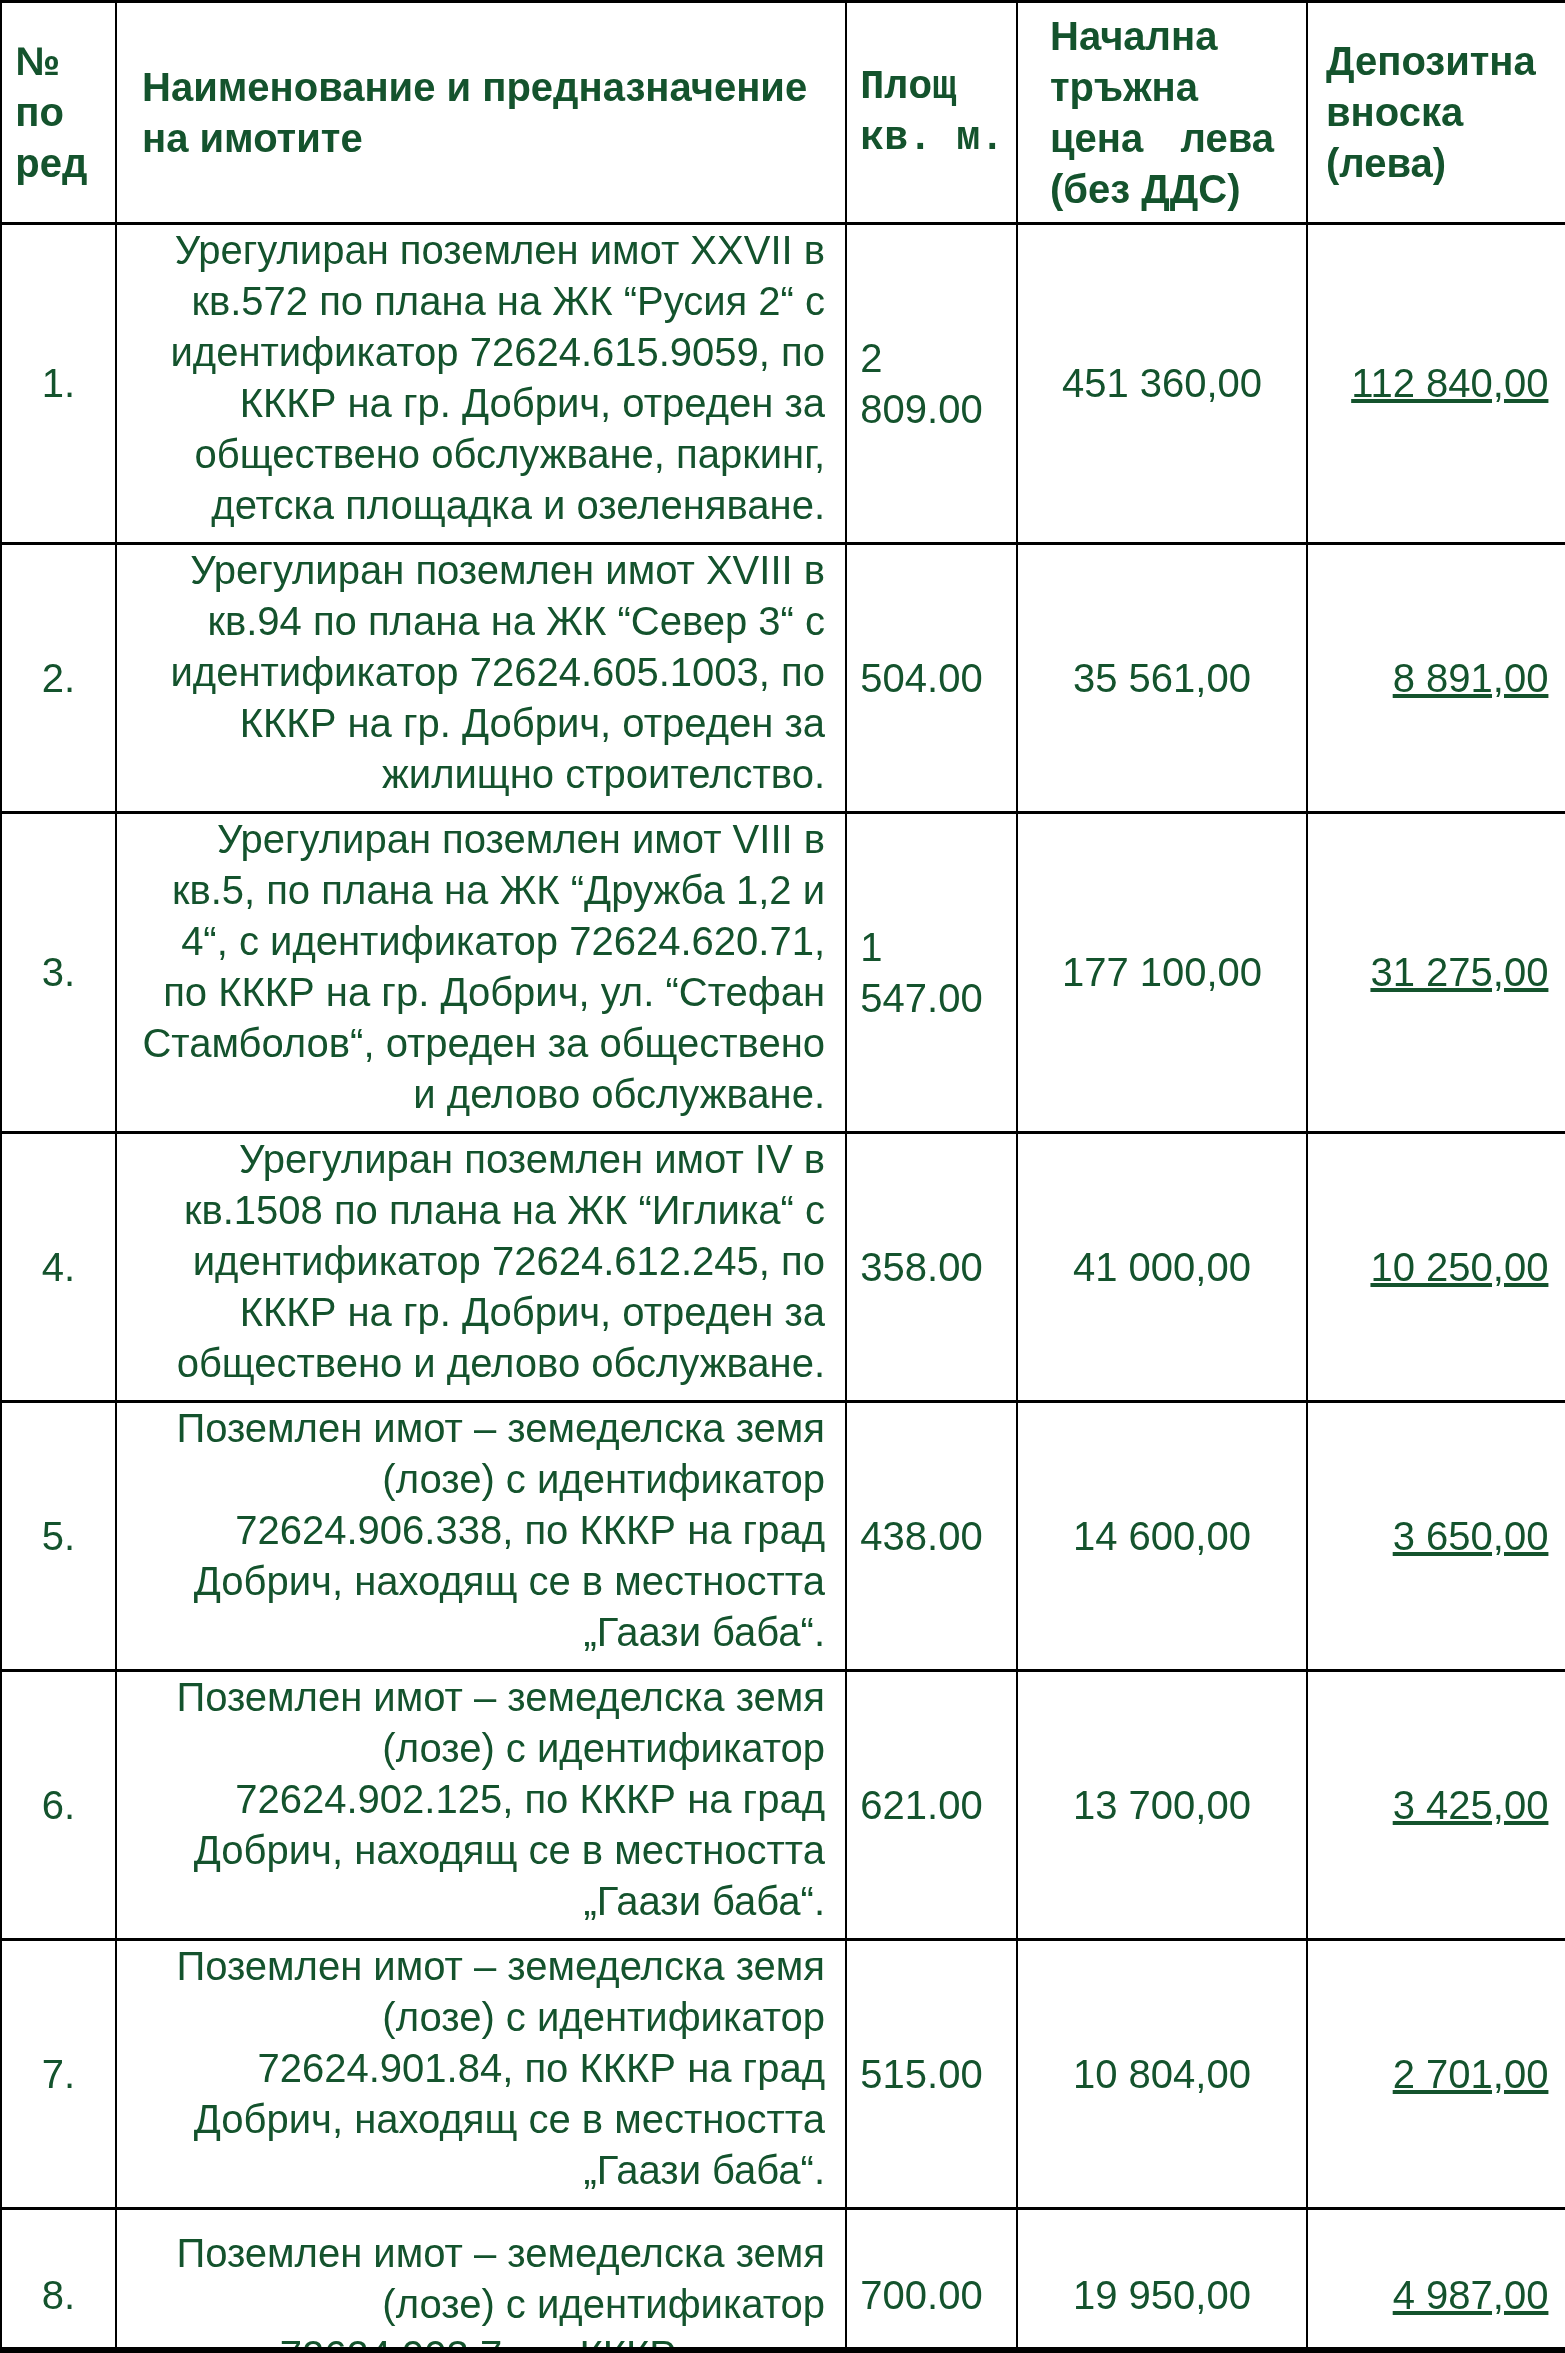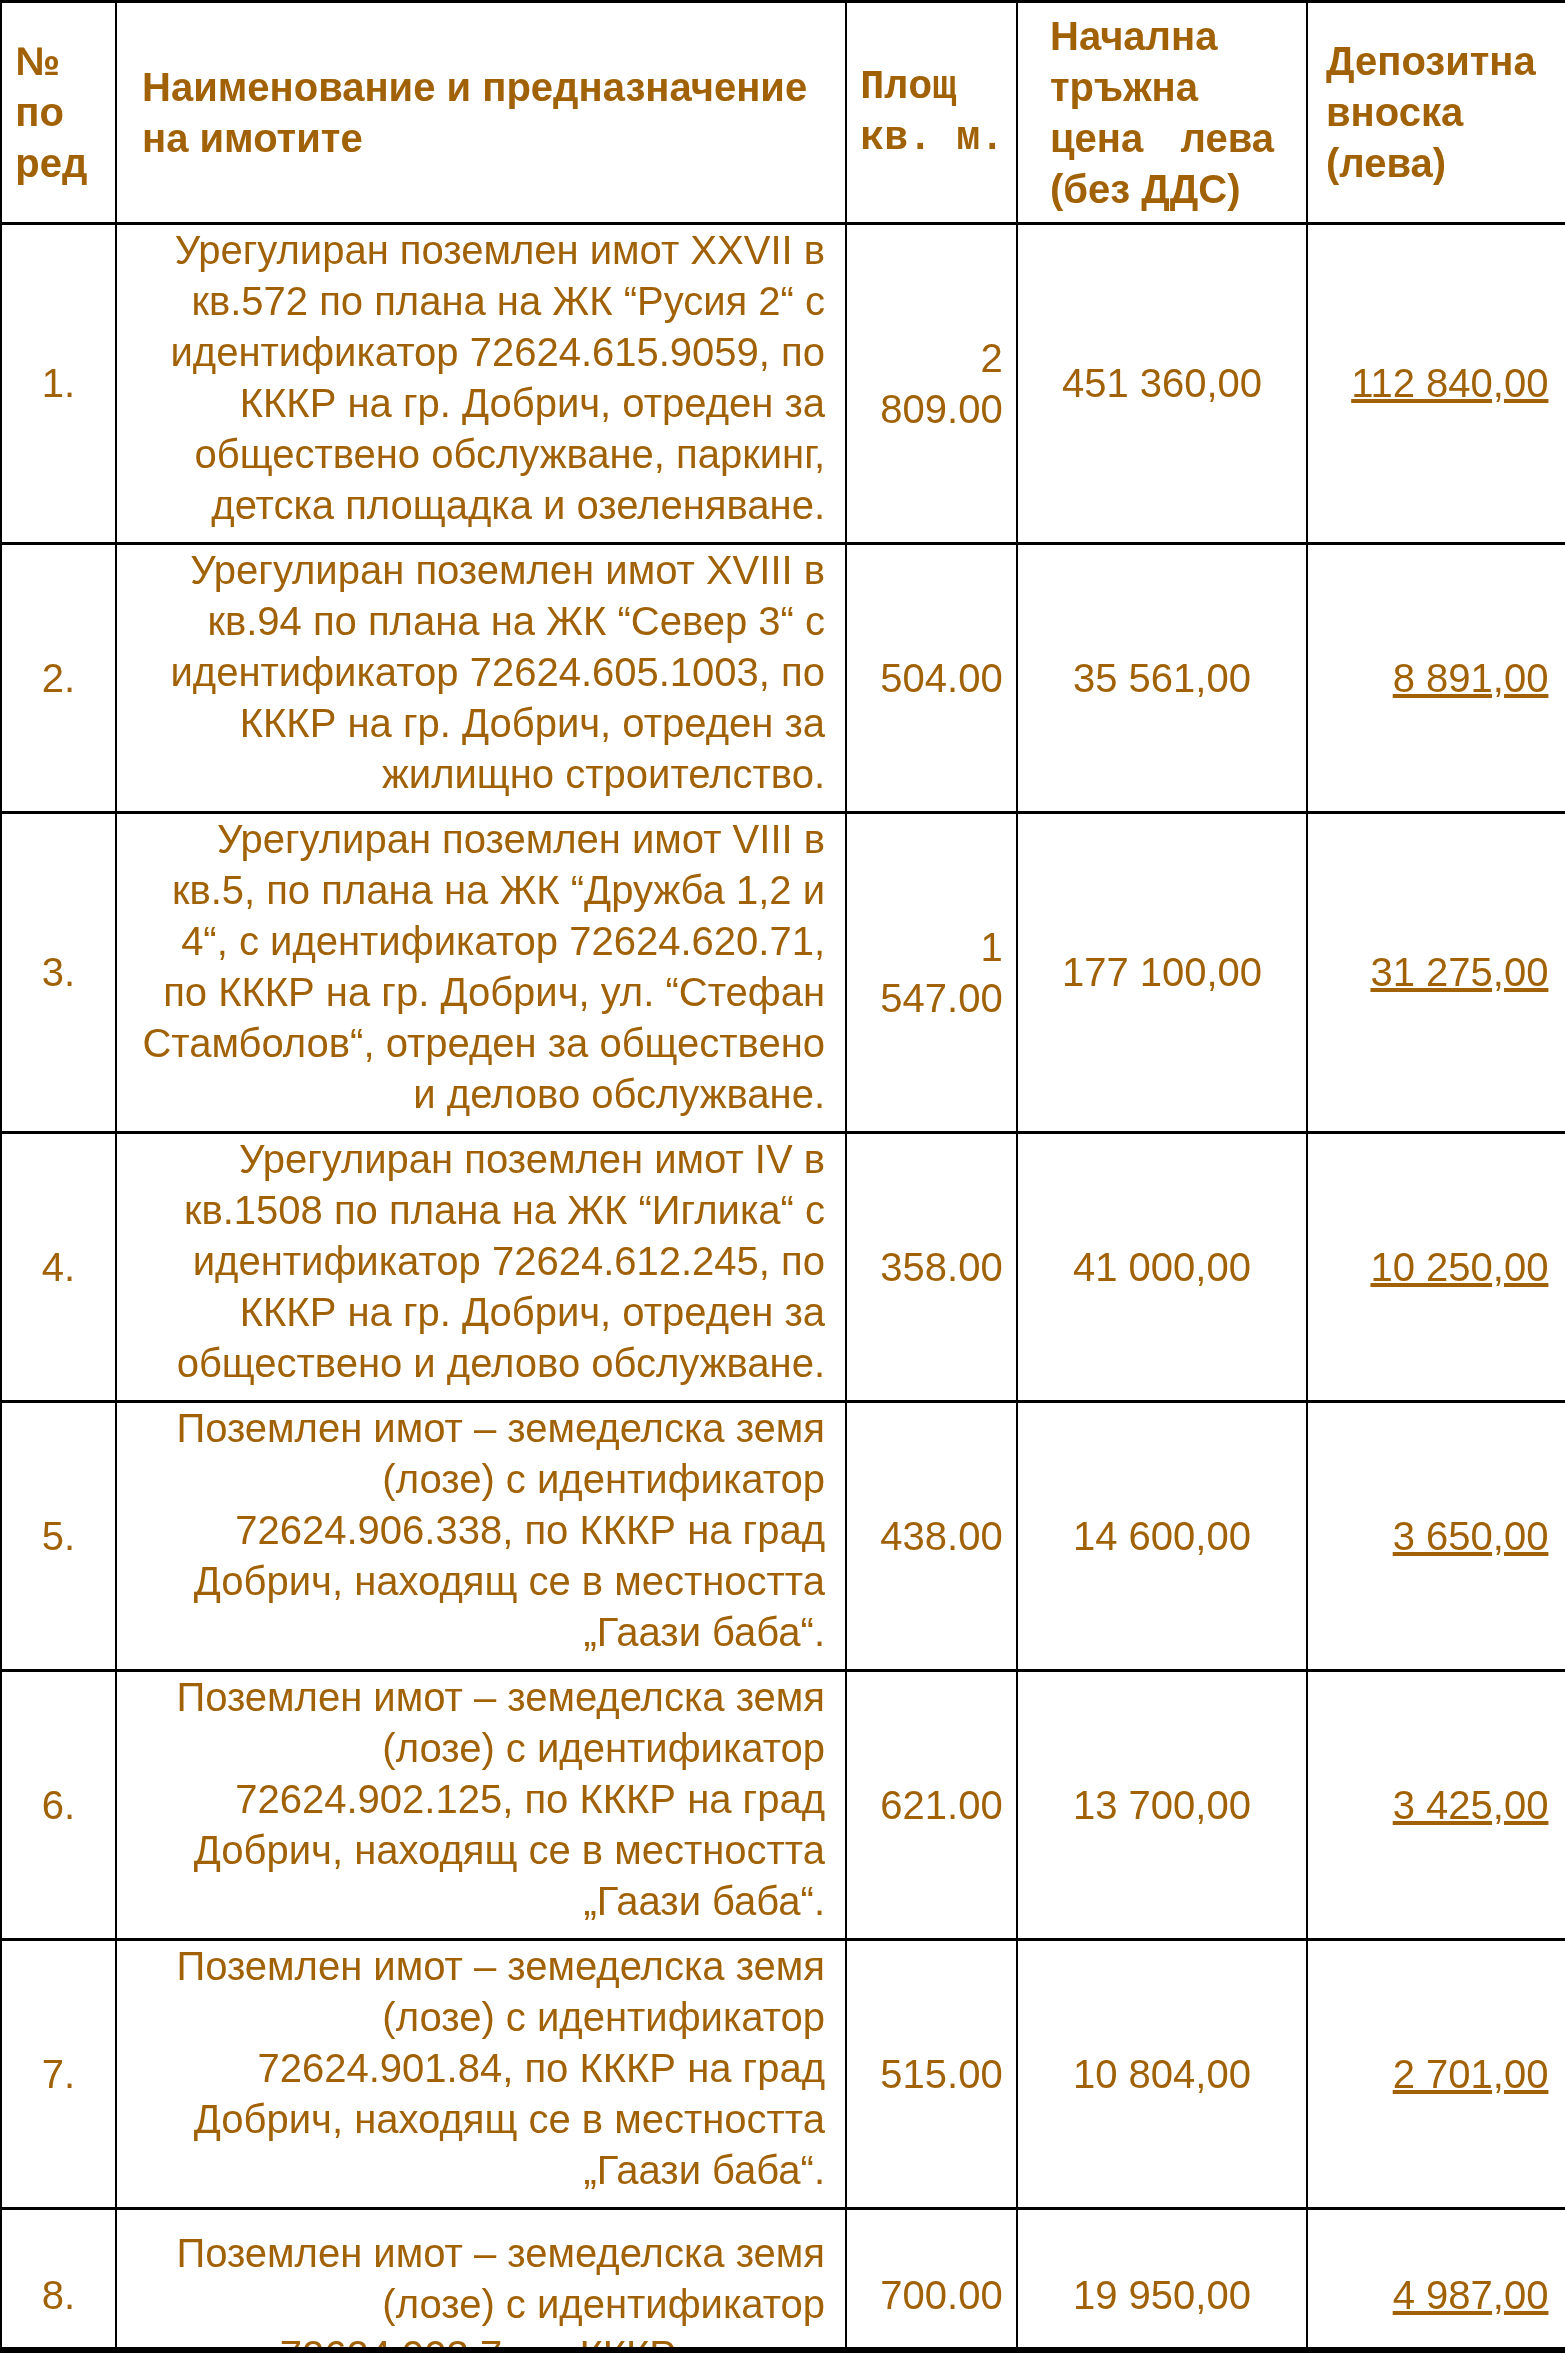--- a/index.html
+++ b/index.html
@@ -3,21 +3,21 @@
 <meta charset="utf-8">
 <style>
   html, body { margin: 0; padding: 0; background: #ffffff; }
   .page {
     position: relative;
     width: 1565px;
     height: 2354px;
     background: #ffffff;
     overflow: hidden;
     font-family: "Liberation Sans", "DejaVu Sans", sans-serif;
-    color: #a16207;
+    color: #14532d;
   }
   table.props {
     border-collapse: collapse;
     table-layout: fixed;
     width: 1565px;
   }
   col.c1 { width: 115px; }
   col.c2 { width: 730px; }
   col.c3 { width: 171px; }
   col.c4 { width: 290px; }
@@ -46,21 +46,21 @@
 
   th { font-weight: bold; text-align: left; }
   th.h1 { padding: 0 8.3px 0 13.3px; }
   th.h2 { padding: 0 20px 0 25px; }
   th.h3 { padding: 0 8.3px 0 13.3px; font-family: Liberation Mono, monospace; }
   th.h4 { padding: 0 32px; text-align: justify; margin-left: 22px; }
   th.h5 { padding: 0 11.6px 0 18px; }
 
   td.num   { text-align: center; padding: 0 8.3px; }
   td.desc  { text-align: right;   padding: 0 20px 11px 25px; }
-  td.area  { text-align: right; padding: 0 13.3px; }
+  td.area  { text-align: left; padding: 0 13.3px; }
   td.price { text-align: center; padding: 0 16.6px; margin-left: 20px; }
   td.dep   { text-align: right; padding: 0 16.6px; text-decoration: underline; }
 
   
   tr.cut td { vertical-align: top; }
   tr.cut td.desc { padding-top: 18px; }
   tr.cut td.num, tr.cut td.area, tr.cut td.price, tr.cut td.dep { padding-top: 60px; }
 
   .bottom-band {
     position: absolute;

